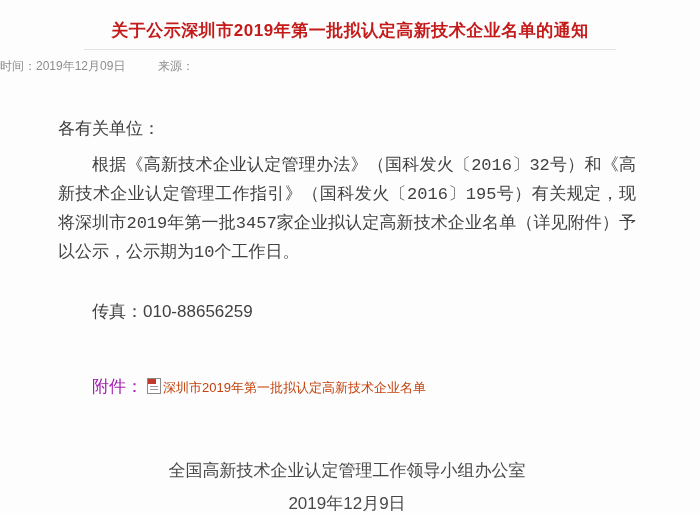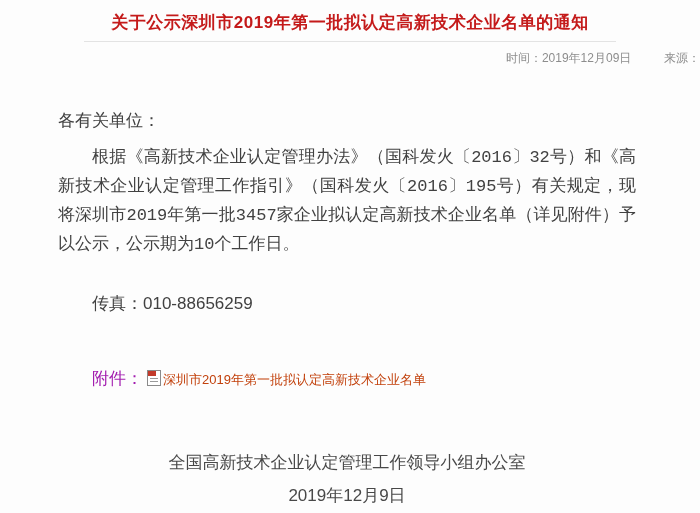--- a/index.html
+++ b/index.html
@@ -15,34 +15,34 @@
     overflow: hidden;
     color: #414141;
   }
   .doc-title {
     padding-top: 11px;
     text-align: center;
     font-size: 17px;
     font-weight: bold;
     color: #c41a1a;
     letter-spacing: 0.5px;
+    margin-top: 8px;
   }
   .title-divider {
     width: 532px;
     margin: 7px auto 0 auto;
     border: none;
     border-top: 1px solid #e3e3e3;
     height: 0;
   }
   .meta-row {
     margin-top: 8px;
-    text-align: right;
+    text-align: left;
     font-size: 12px;
     color: #8d8d8d;
-    margin-left: 24px;
   }
   .meta-row .meta-item { display: inline-block; }
   .meta-row .meta-gap { display: inline-block; width: 26px; }
   .content {
     margin-left: 58px;
     width: 578px;
     font-size: 17px;
     line-height: 29px;
     color: #414141;
   }

